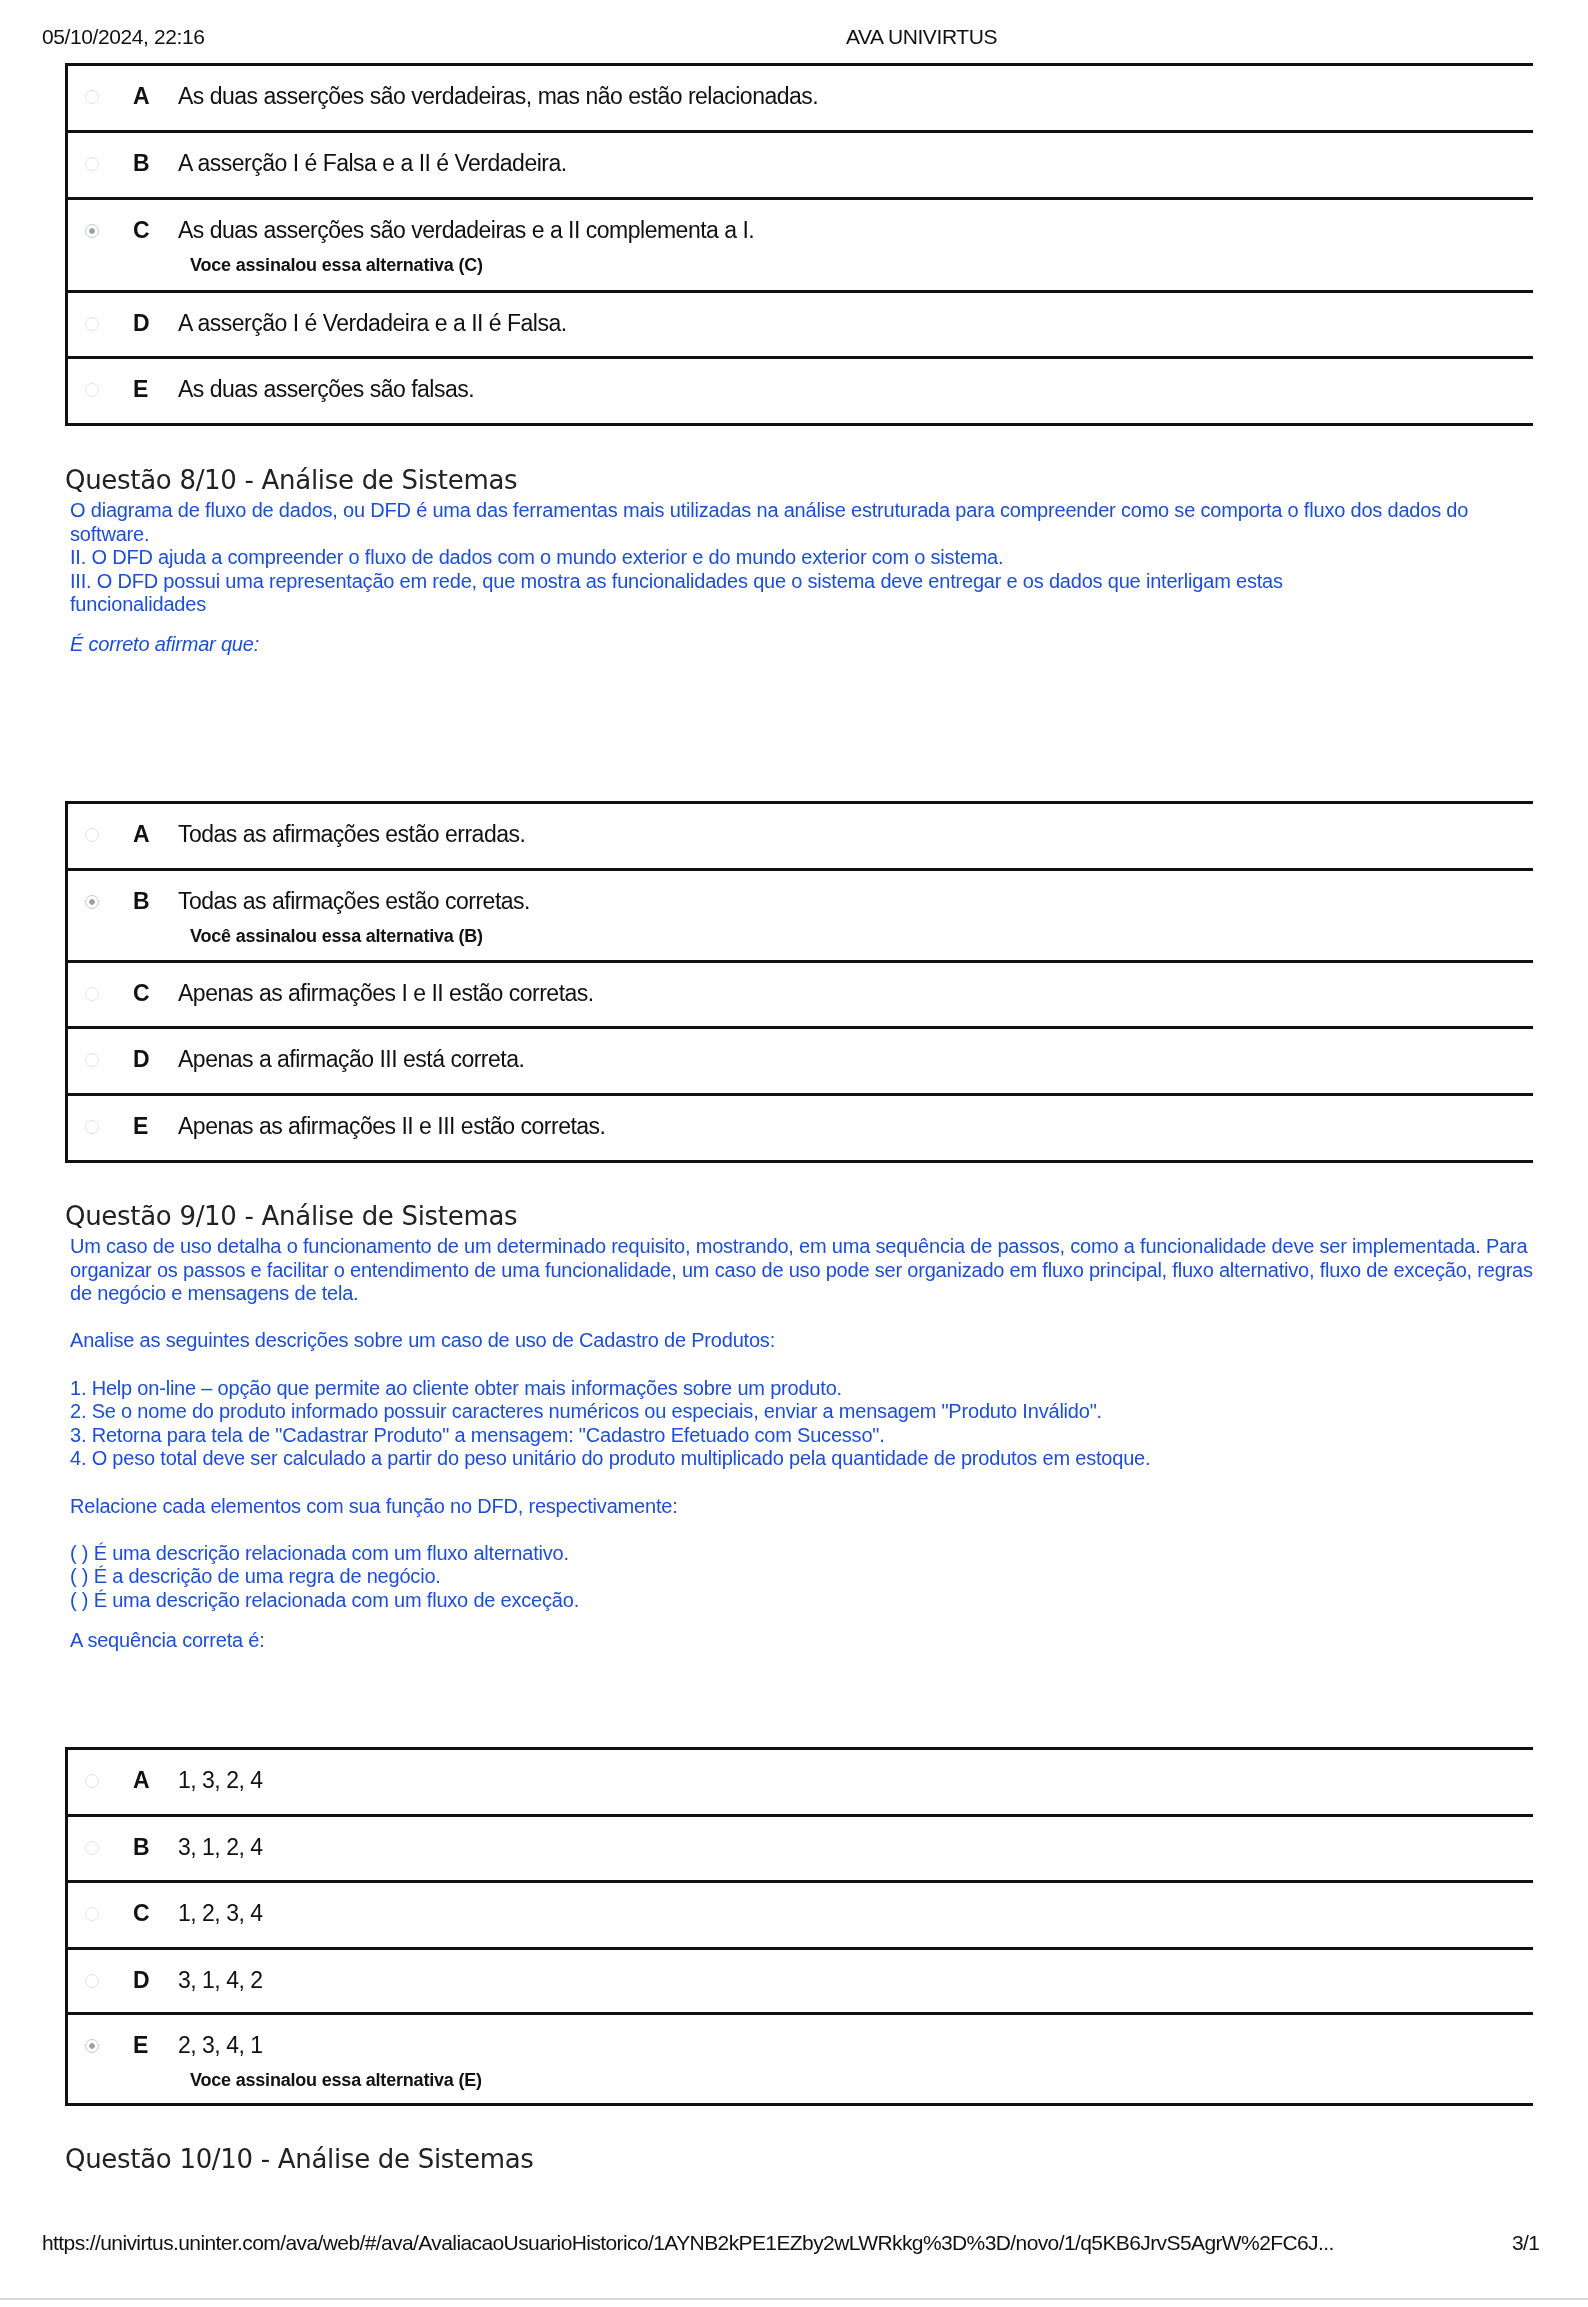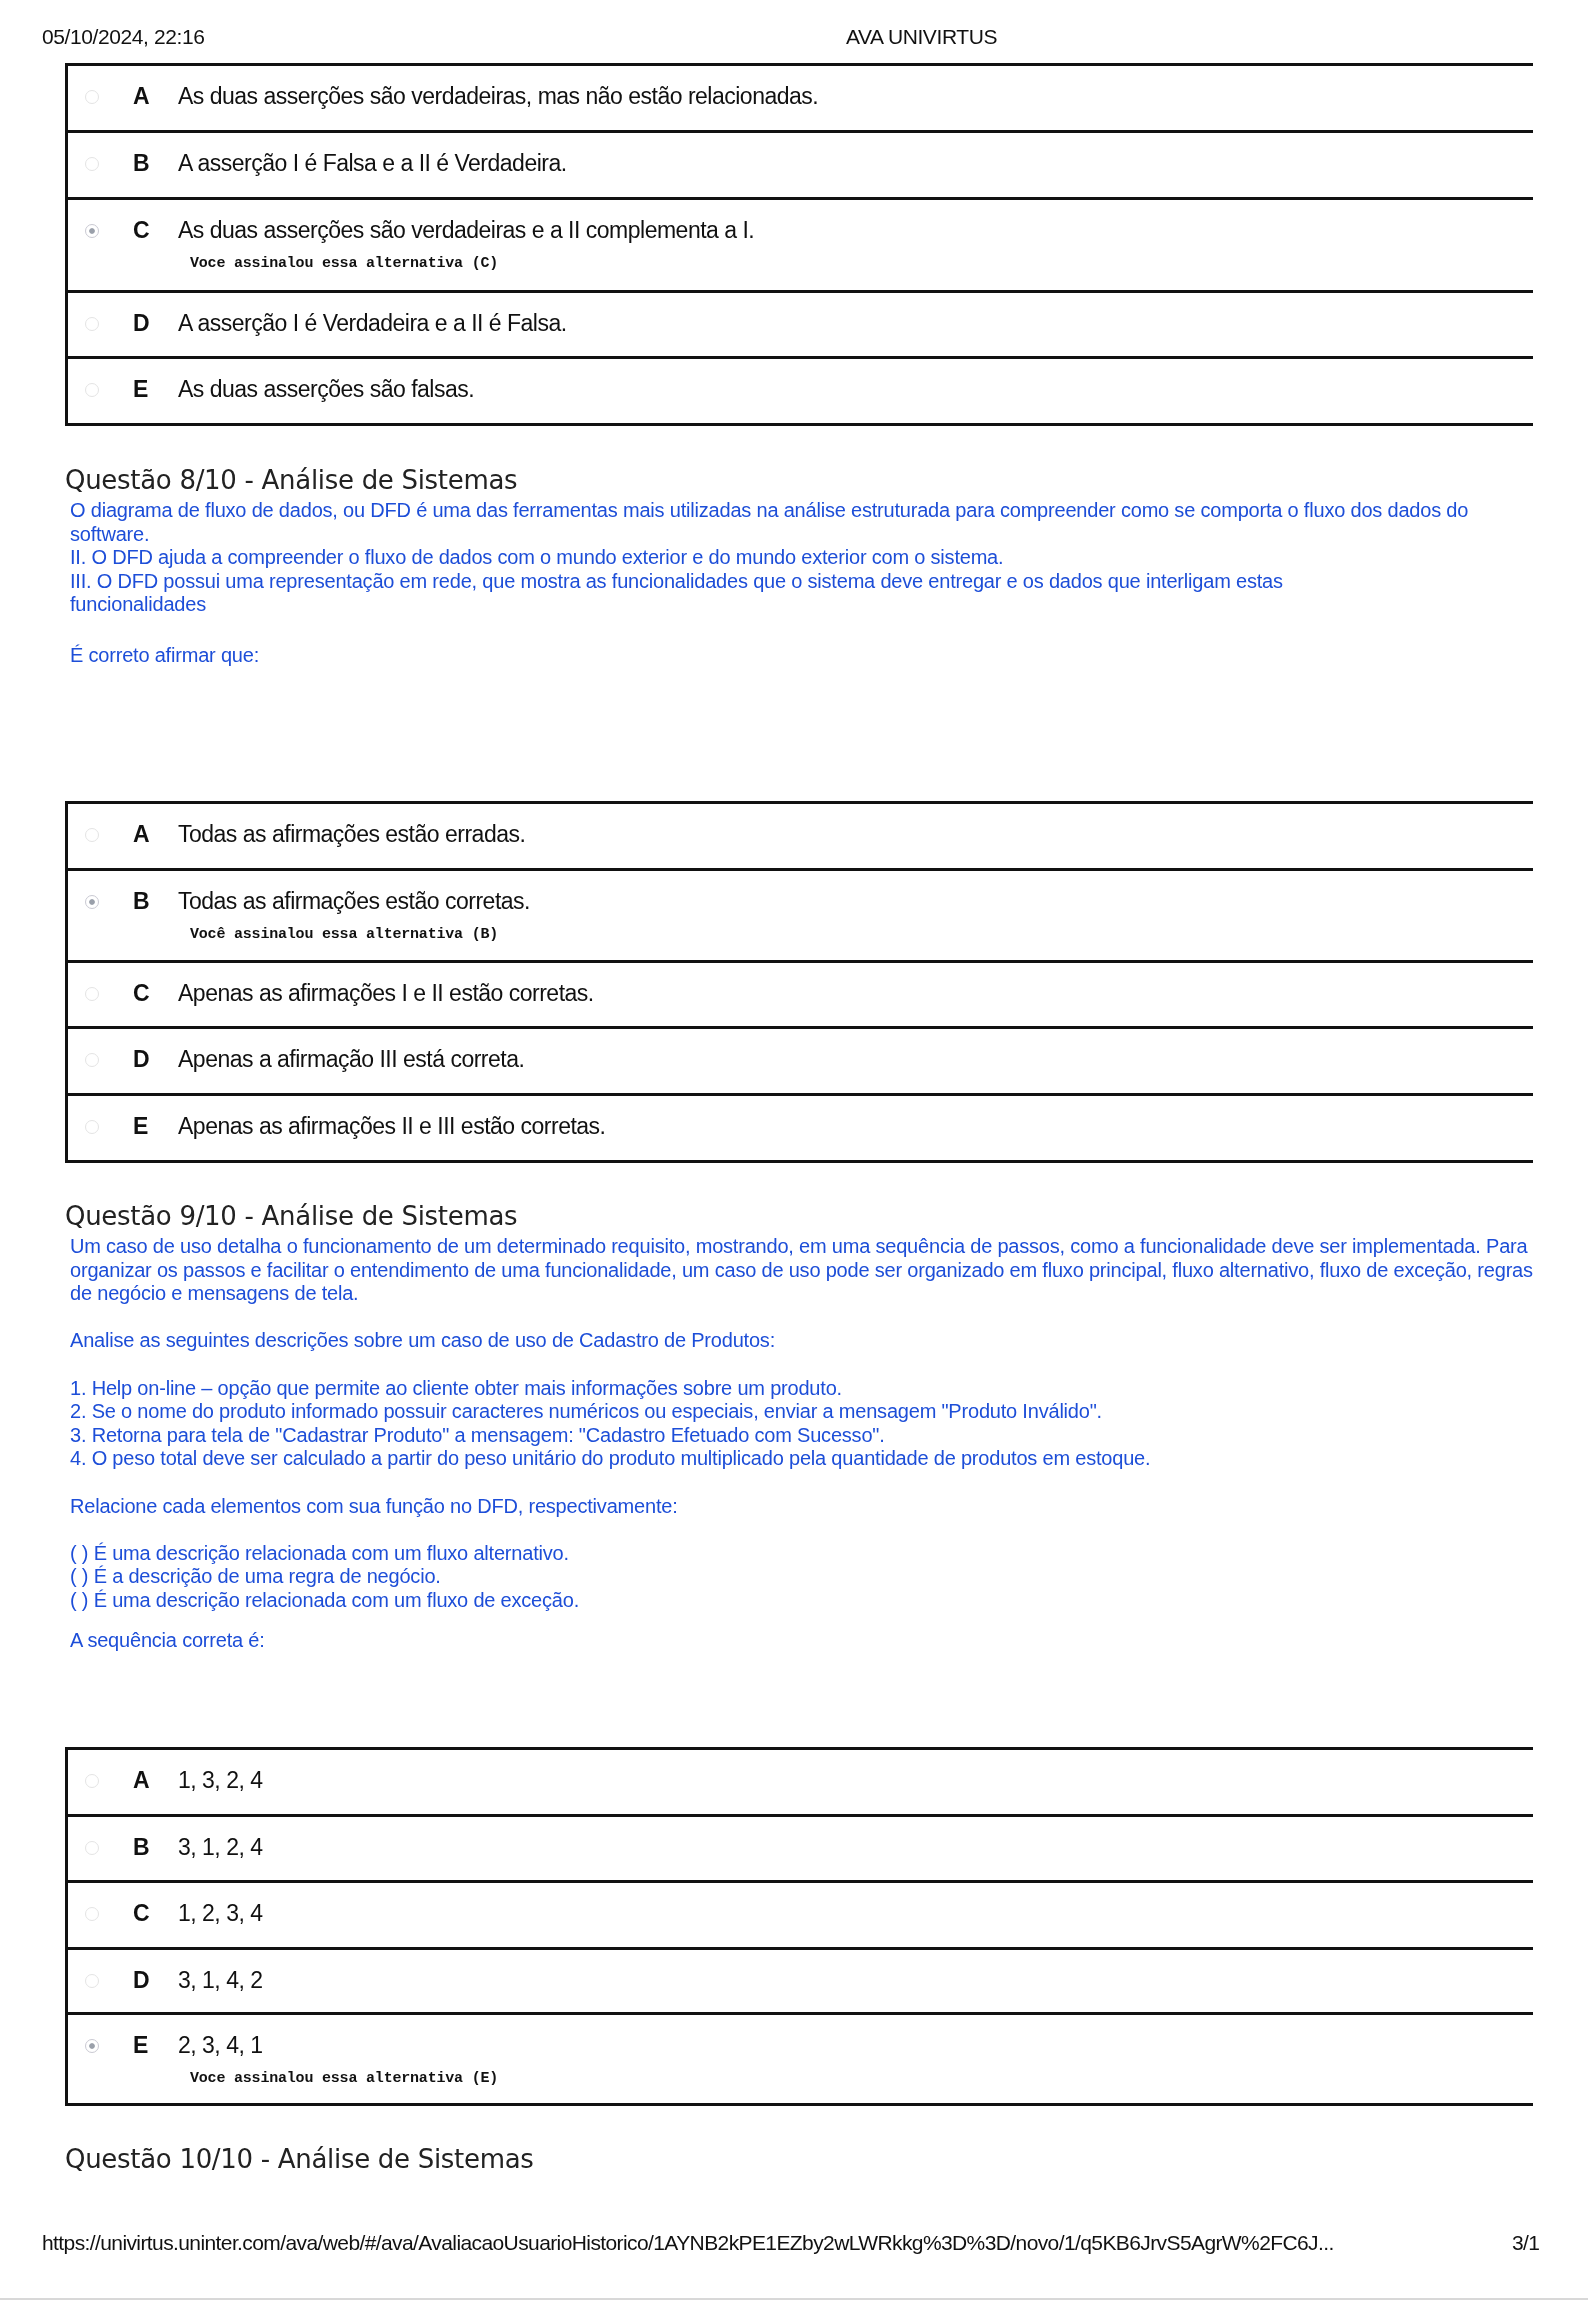--- a/index.html
+++ b/index.html
@@ -8,21 +8,21 @@
   .hdr { top:25px; font-size:21px; color:#111; letter-spacing:-0.4px; }
   .hdr-date { left:42px; }
   .hdr-title { left:0; width:1843px; text-align:center; }
   .box { position:absolute; left:65px; width:1465px; border-left:3.2px solid #111; }
   .row { position:relative; border-top:3.2px solid #111; box-sizing:border-box; }
   .row.last { border-bottom:3.2px solid #111; }
   .radio { position:absolute; left:17.3px; top:24.4px; width:14px; height:14px; border-radius:50%; border:1.6px solid #e4e4e4; box-sizing:border-box; }
   .radio.checked { border-color:#c9c9d2; background:radial-gradient(circle, #9aa0aa 0 2.4px, transparent 3.2px); }
   .letter { position:absolute; left:65px; top:17.3px; font-size:23px; font-weight:bold; color:#111; }
   .opt-text { position:absolute; left:110px; top:17.3px; font-size:23px; color:#111; letter-spacing:-0.5px; white-space:nowrap; }
-  .marked { position:absolute; left:122px; top:55px; font-size:15px; font-weight:bold; color:#111; letter-spacing:-0.2px; font-family:Liberation Mono, monospace; }
+  .marked { position:absolute; left:122px; top:55px; font-size:18px; font-weight:bold; color:#111; letter-spacing:-0.2px; font-family:Liberation Sans, sans-serif; }
   .q-title { position:absolute; left:65px; font-size:26px; color:#222; letter-spacing:-0.3px; font-family:"DejaVu Sans", sans-serif; }
   .para { position:absolute; left:70px; width:1473px; font-size:20px; line-height:23.6px; color:#1d4ed8; letter-spacing:-0.2px; }
   .para p { margin:0; }
   .footer { top:2231px; font-size:21px; letter-spacing:-0.6px; color:#111; }
   .footer-url { left:42px; width:1434px; white-space:nowrap; overflow:hidden; }
   .footer-page { left:1512px; }
   .bottom-line { left:0; top:2298px; width:1589px; height:2.4px; background:#d8d8d8; }
 </style>
 </head>
 <body>
@@ -57,21 +57,21 @@
     <span class="letter">E</span>
     <span class="opt-text">As duas asserções são falsas.</span>
   </div>
 </div>
 
 <div class="q-title" style="top:465px;">Questão 8/10 - Análise de Sistemas</div>
 <div class="para" style="top:499px;">
   <p>O diagrama de fluxo de dados, ou DFD é uma das ferramentas mais utilizadas na análise estruturada para compreender como se comporta o fluxo dos dados do software.</p>
   <p>II. O DFD ajuda a compreender o fluxo de dados com o mundo exterior e do mundo exterior com o sistema.</p>
   <p style="width:1339px;">III. O DFD possui uma representação em rede, que mostra as funcionalidades que o sistema deve entregar e os dados que interligam estas funcionalidades</p>
-  <p style="margin-top:27px;">É correto afirmar que:</p>
+  <p style="margin-top:16px;font-style:italic;">É correto afirmar que:</p>
 </div>
 
 <div class="box" style="top:801px;">
   <div class="row" style="height:67px;">
     <span class="radio"></span>
     <span class="letter">A</span>
     <span class="opt-text">Todas as afirmações estão erradas.</span>
   </div>
   <div class="row" style="height:92px;">
     <span class="radio checked"></span>

